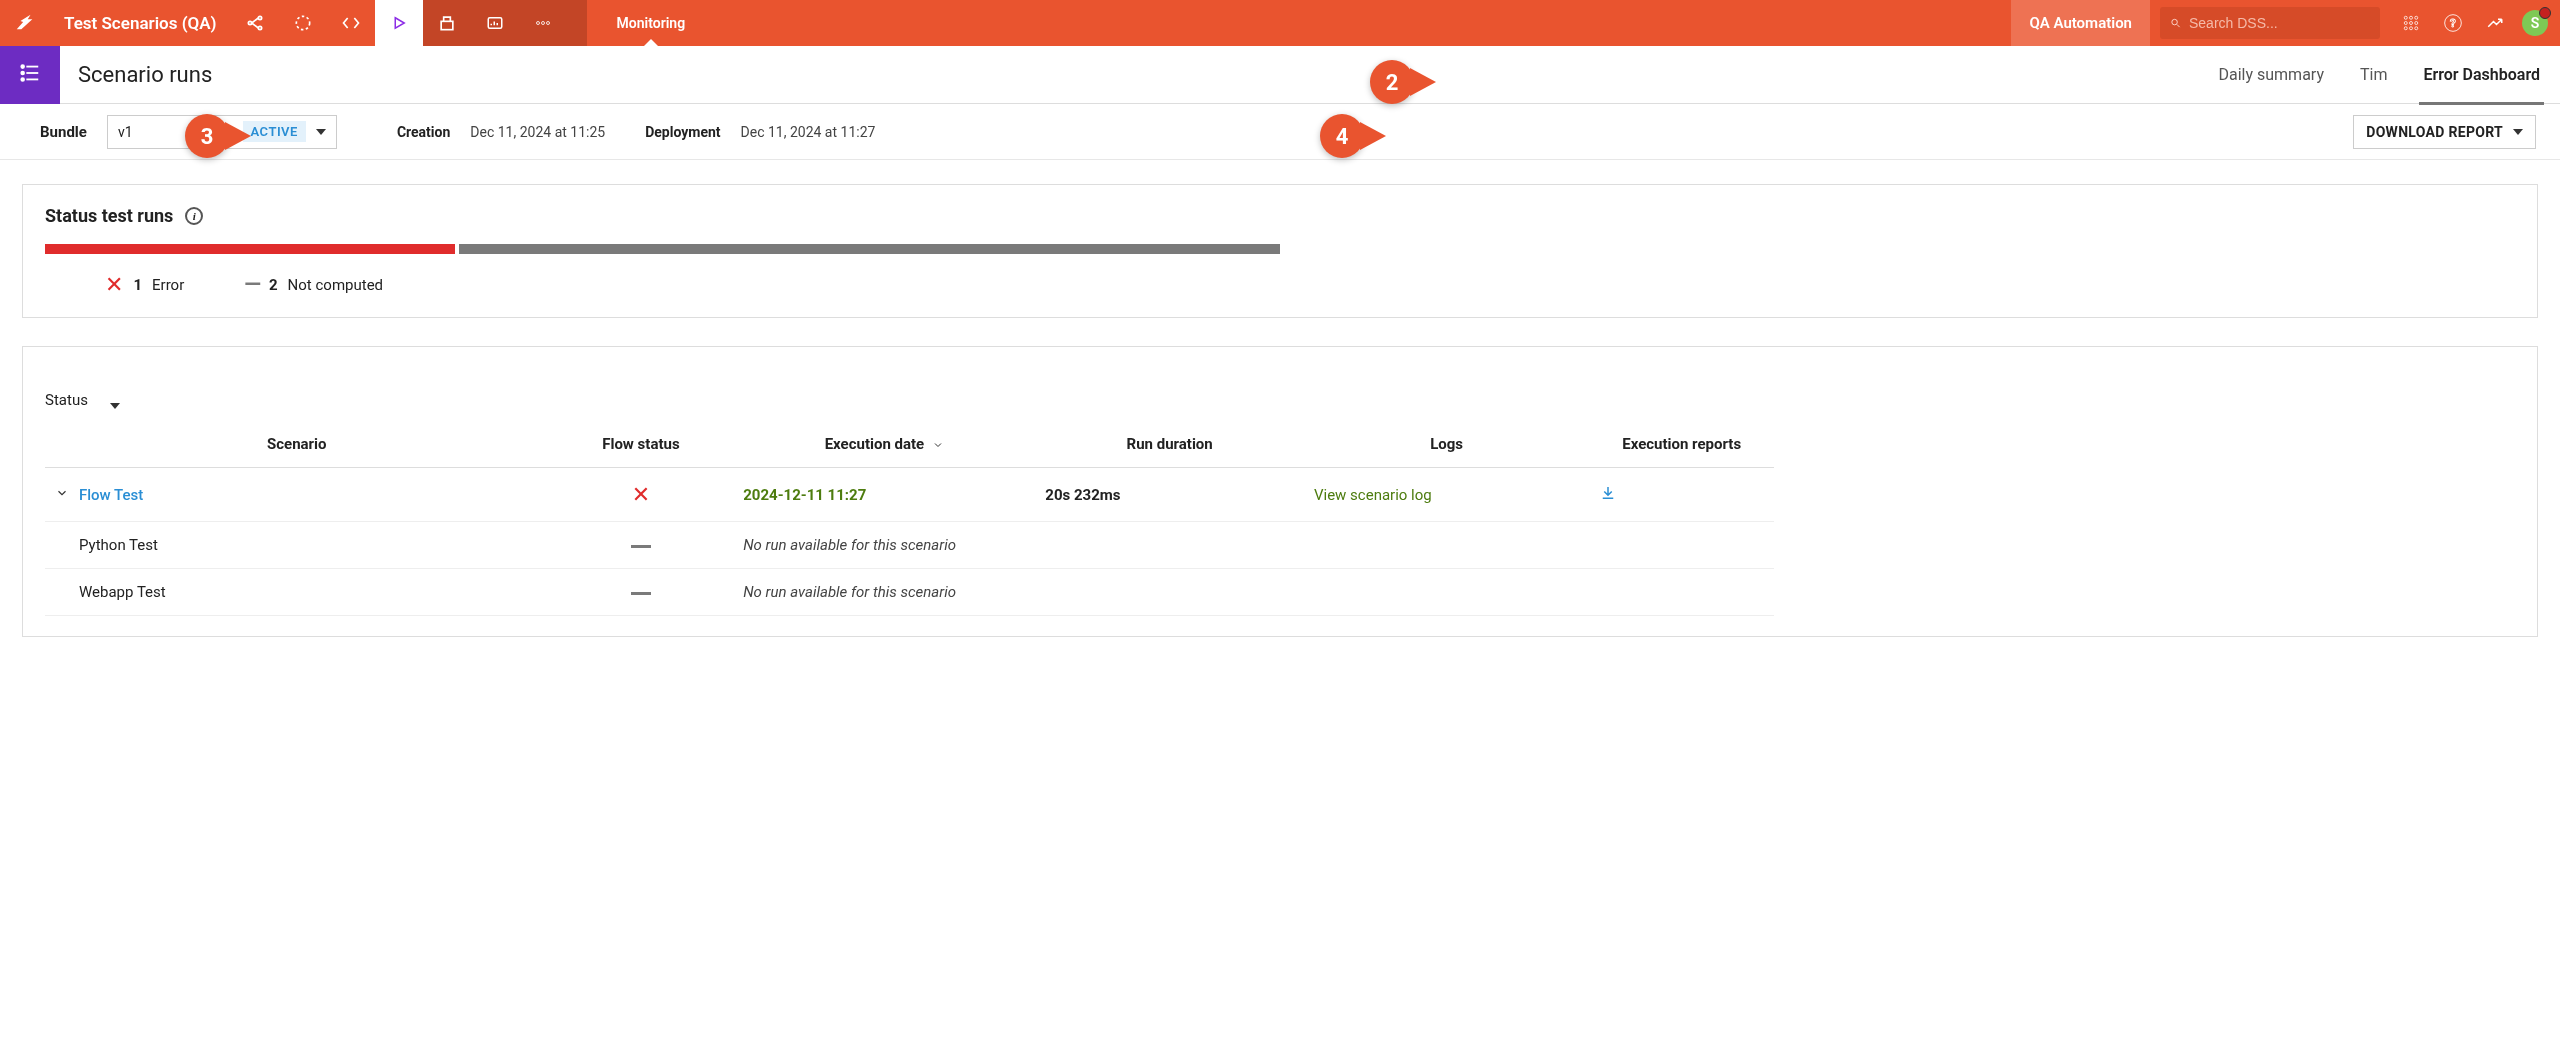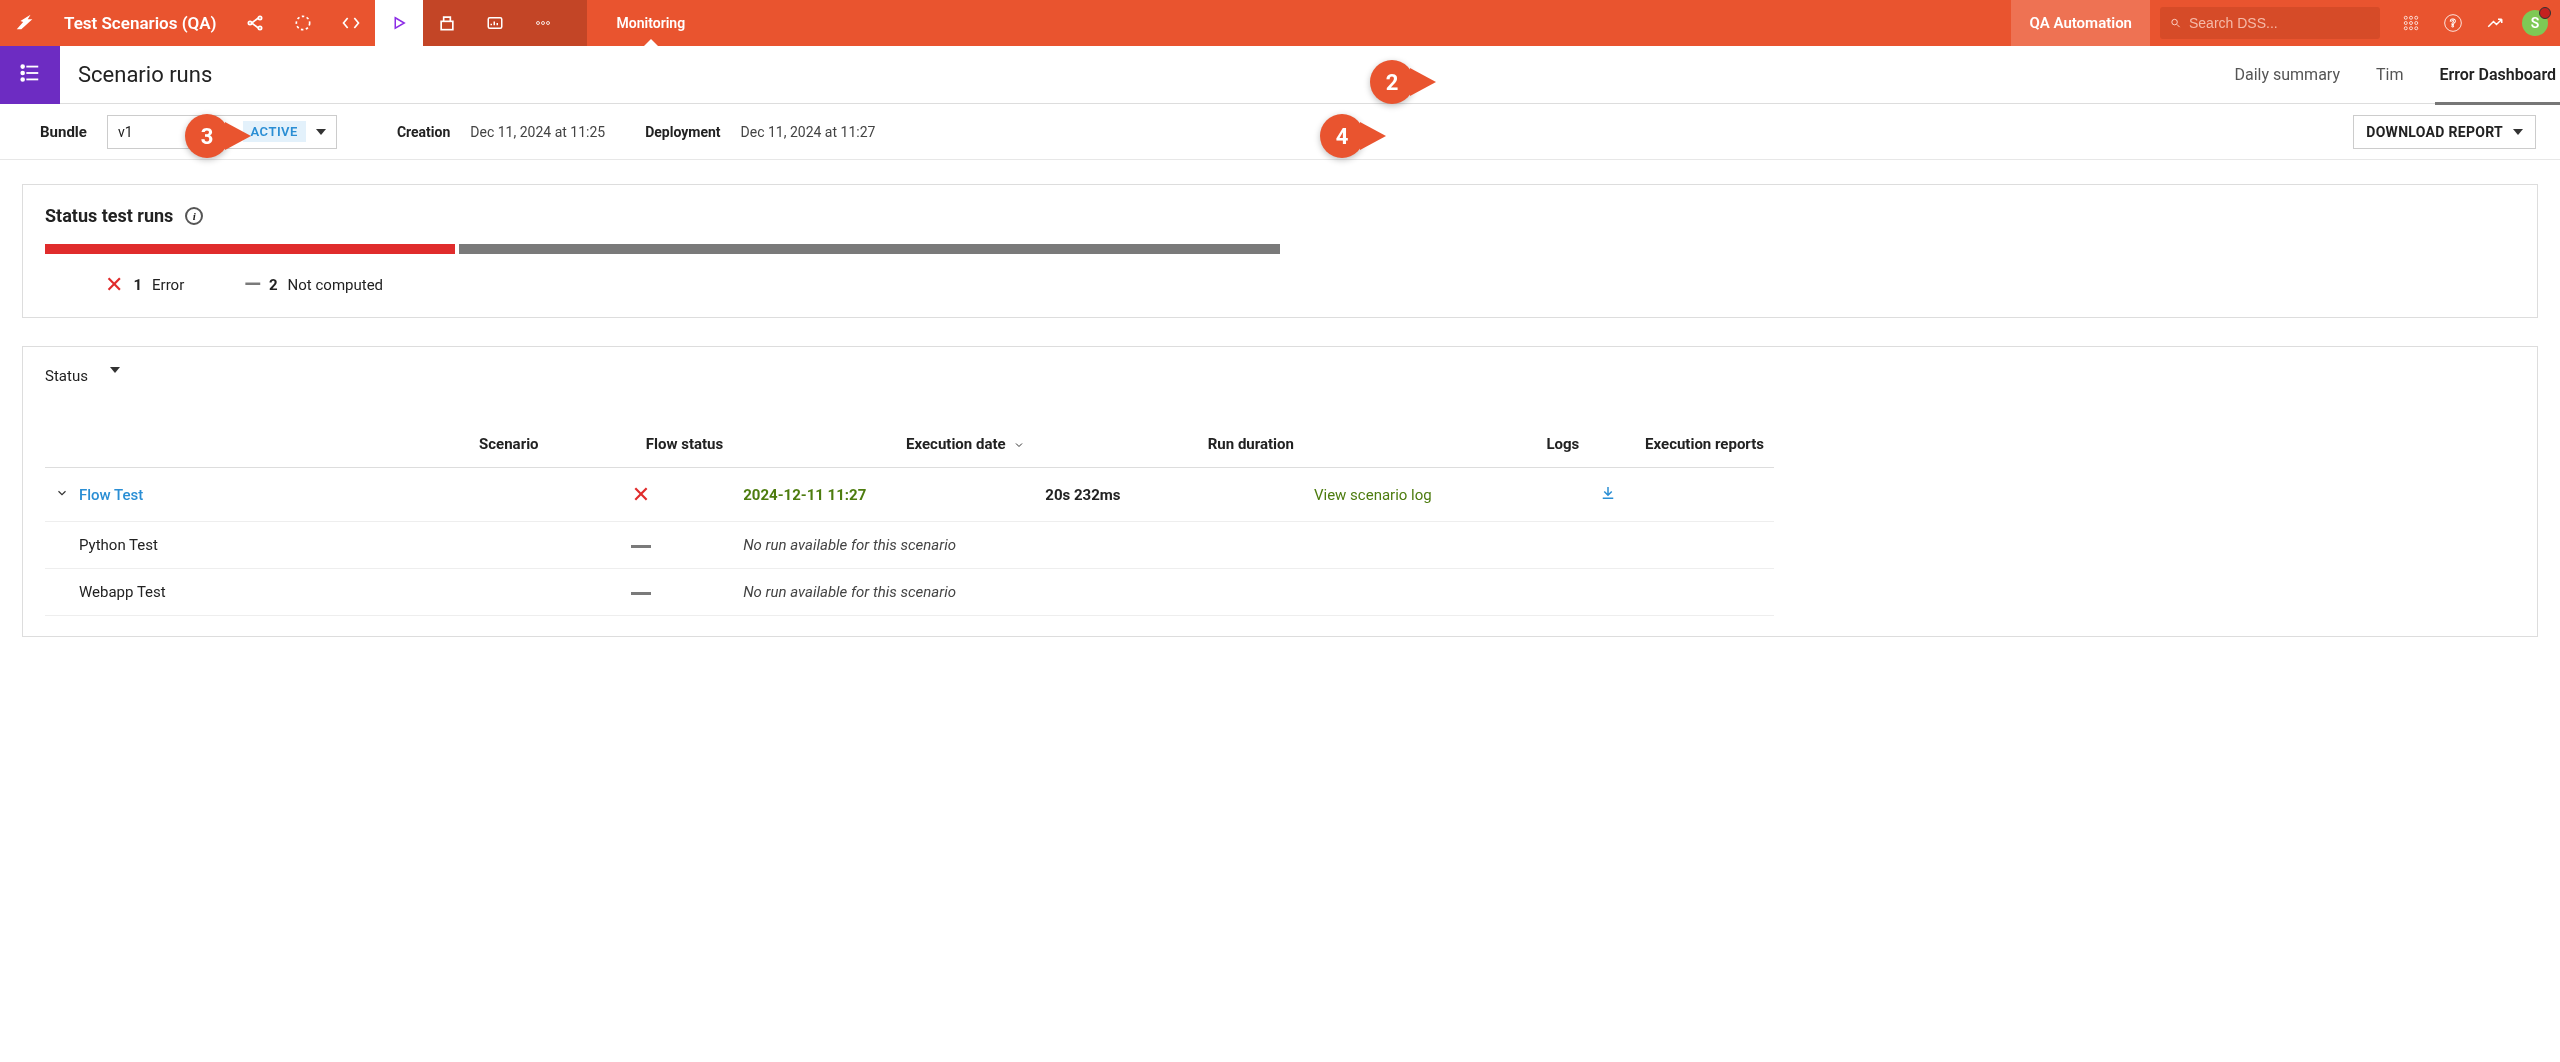--- a/index.html
+++ b/index.html
@@ -127,21 +127,21 @@
     background: #6d2cc2;
     display:flex; align-items:center; justify-content:center;
   }
   .hamburger svg { stroke: #fff; }
   .page-title {
     font-size: 22px;
     padding-left: 18px;
     flex: 1;
     color: #222;
   }
-  .subtabs { display: flex; align-items: center; height: 58px; padding-right: 4px; gap: 36px; font-size: 16px; color: #555;}
+  .subtabs { display: flex; align-items: center; height: 58px; padding-right: 20px; gap: 36px; font-size: 16px; color: #555;}
   .subtab { height: 58px; display:flex; align-items:center; position: relative; cursor:pointer; }
   .subtab.active { color:#222; font-weight:600; }
   .subtab.active::after {
     content:"";
     position:absolute; bottom:-1px; left:-4px; right:-4px;
     height:3px; background:#777;
   }
 
   
   .bundlerow {
@@ -237,29 +237,29 @@
   }
   .search-box .icon-cell {
     width:34px; display:flex; align-items:center; justify-content:center;
     border-right:1px solid #ccc; height:100%;
   }
   .search-box input {
     border:none; outline:none; flex:1;
     padding: 0 10px; font-size:15px;
   }
   .search-box input::placeholder { color:#888; }
-  .status-filter { display:flex; align-items:flex-start; gap:22px; font-size:15px; height:42px; }
+  .status-filter { display:flex; align-items:flex-end; gap:22px; font-size:15px; height:42px; }
 
   table.scen {
     width: 70%;
     border-collapse: collapse;
     margin-top: 6px;
   }
   table.scen th {
-    text-align:right;
+    text-align:center;
     font-weight:700;
     font-size:15px;
     color:#222;
     padding: 14px 10px;
     border-bottom:1px solid #ddd;
     vertical-align: bottom;
   }
   table.scen td {
     padding: 14px 10px;
     border-bottom:1px solid #eee;

